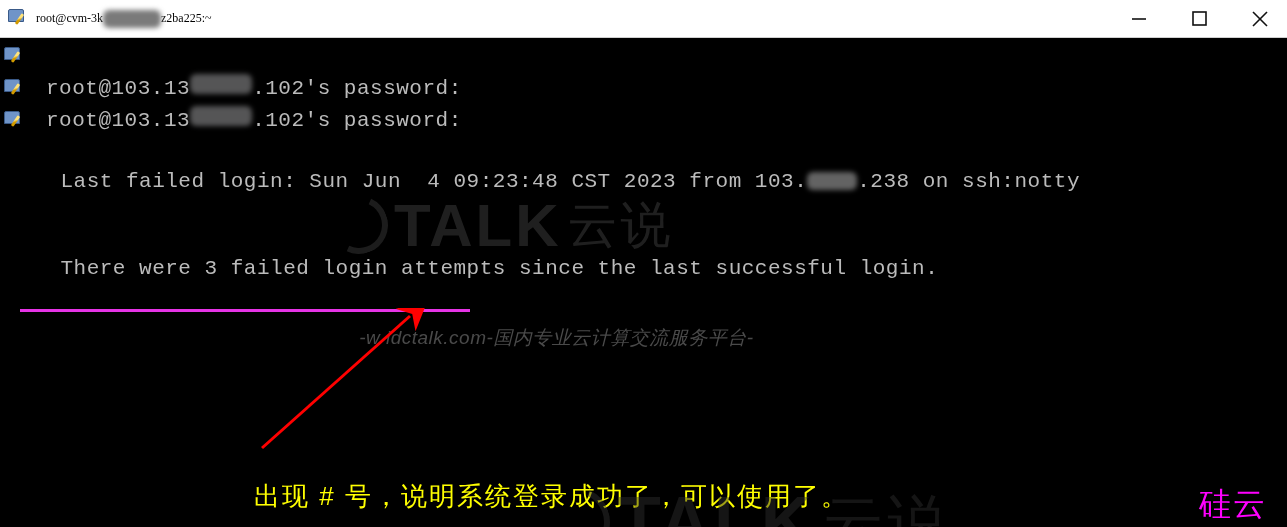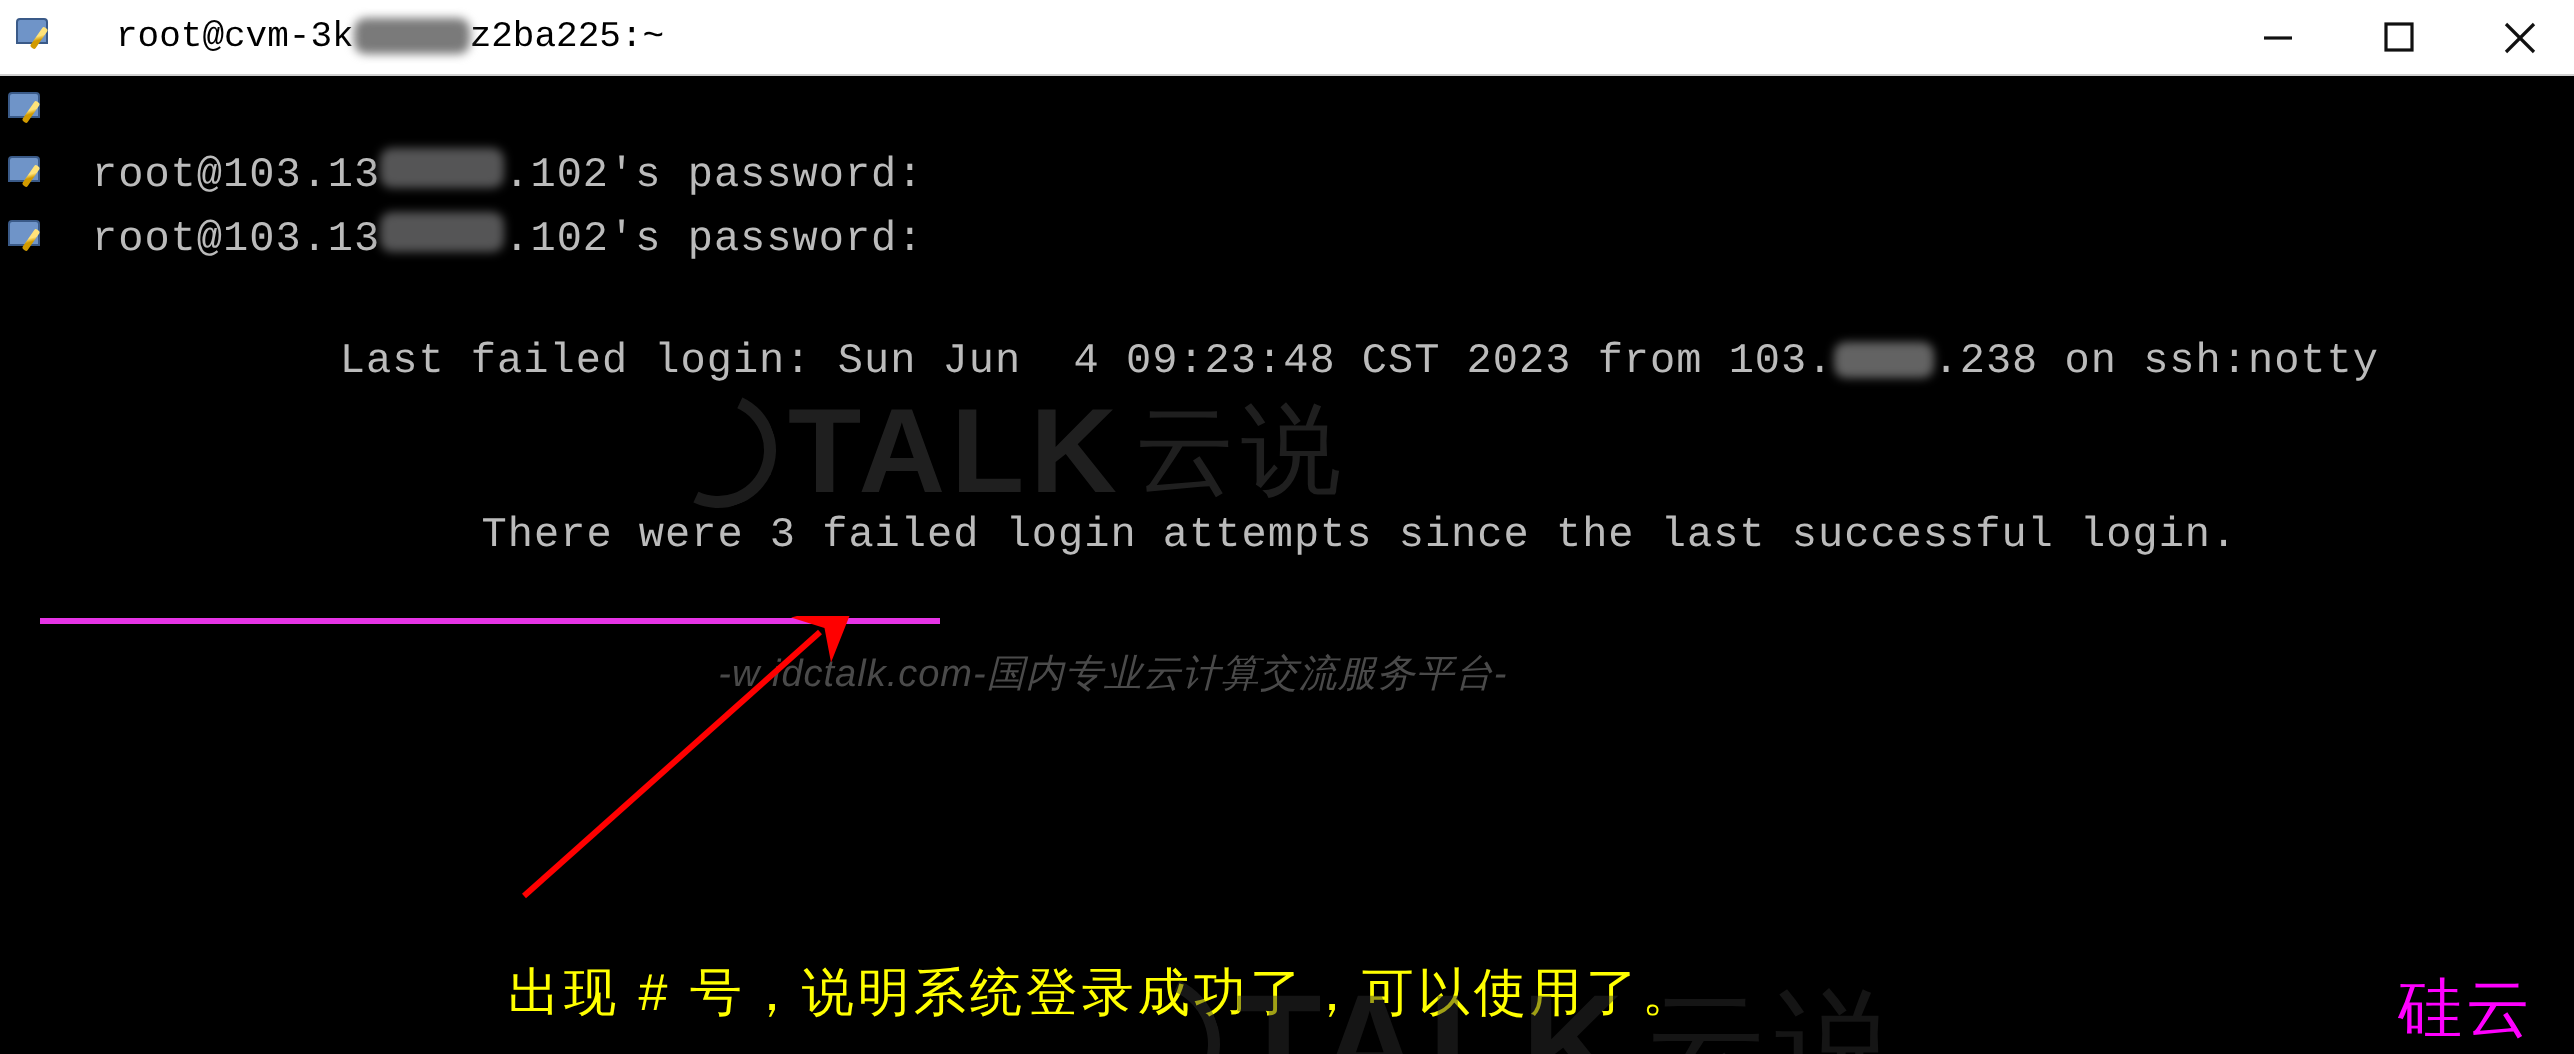--- a/index.html
+++ b/index.html
@@ -52,25 +52,24 @@
       position: absolute;
       left: 10px;
       top: 4px;
       width: 3px;
       height: 12px;
       background: linear-gradient(130deg, #ffe37a 40%, #d19a00 60%);
       transform: rotate(35deg);
       border-radius: 1px;
     }
     .titlebar-title {
-      font-size: 18px;
-      font-family: Liberation Mono, monospace;
+      font-size: 12px;
+      font-family: Liberation Serif, serif;
       color: #000;
       flex: 1;
-      margin-left: 22px;
     }
     .titlebar-controls {
       display: flex;
       align-items: center;
       gap: 26px;
       padding-right: 6px;
     }
     .tb-btn {
       width: 34px;
       height: 26px;
@@ -98,23 +97,22 @@
       position: relative;
       font-family: "Consolas", "Courier New", monospace;
     }
     .line {
       display: flex;
       align-items: flex-start;
       padding-left: 4px;
       white-space: pre;
     }
     .line-no-icon {
-      padding-left: 20px;
+      padding-left: 8px;
       white-space: pre;
-      text-align: center;
     }
     .line-icon {
       width: 20px;
       margin-right: 22px;
       margin-top: 3px;
       flex-shrink: 0;
     }
     .cursor {
       display: inline-block;
       width: 14px;

